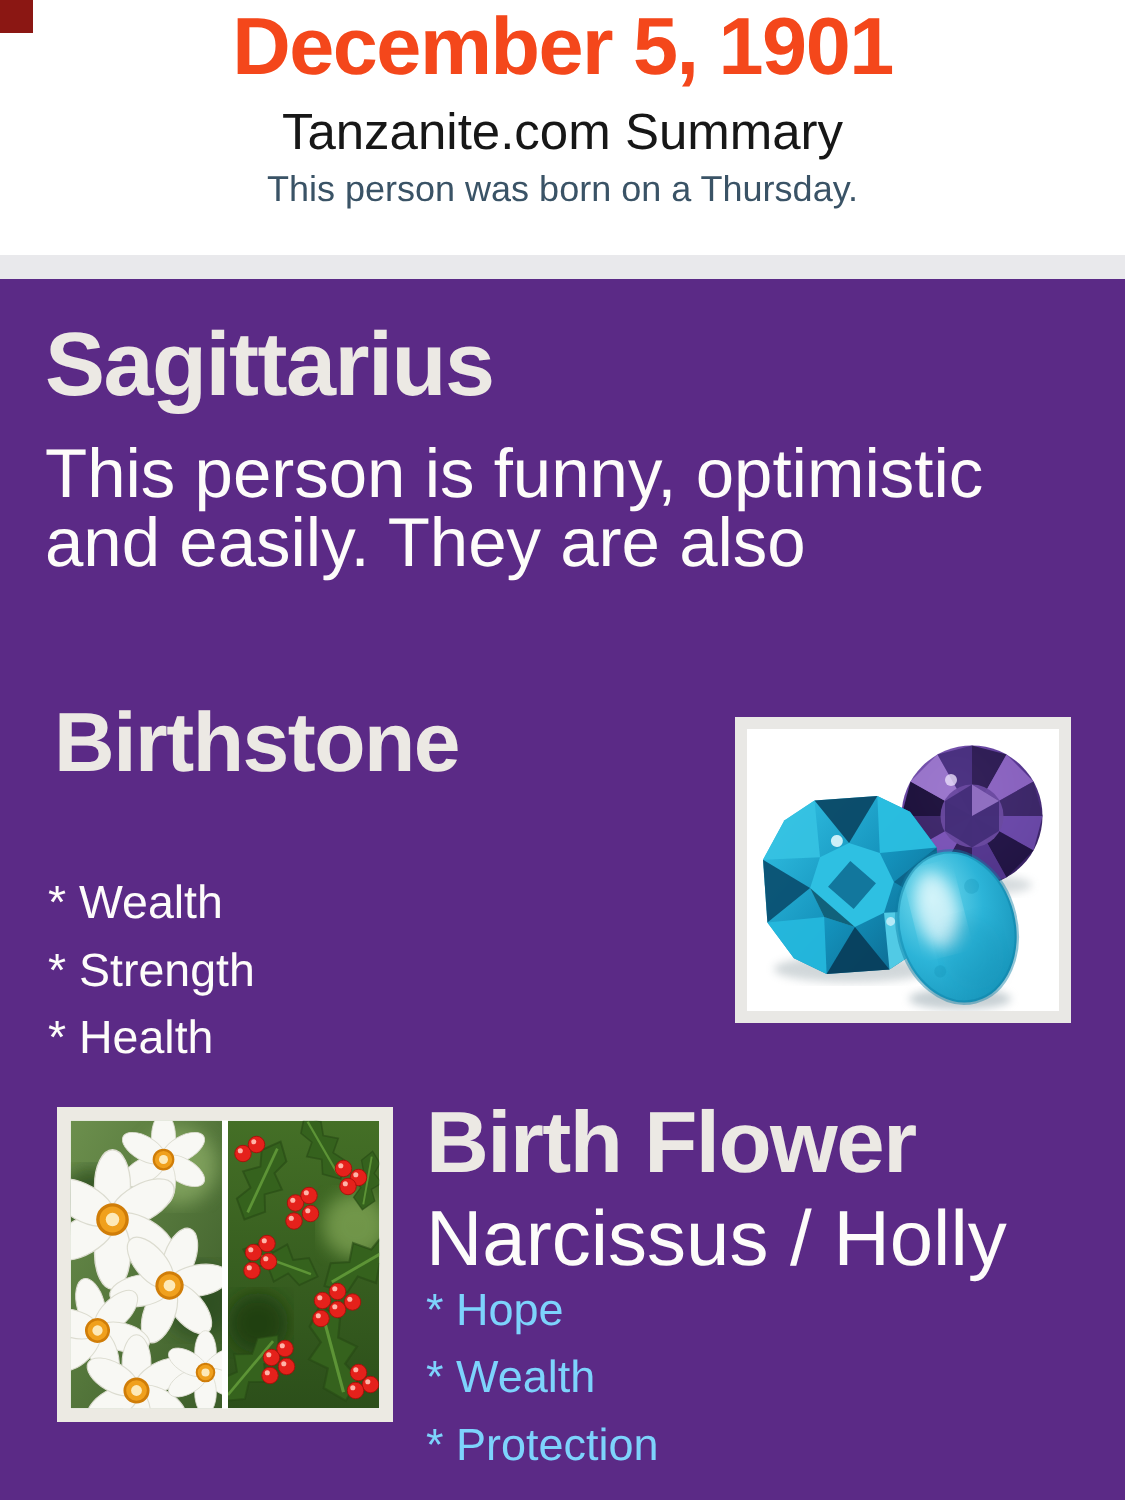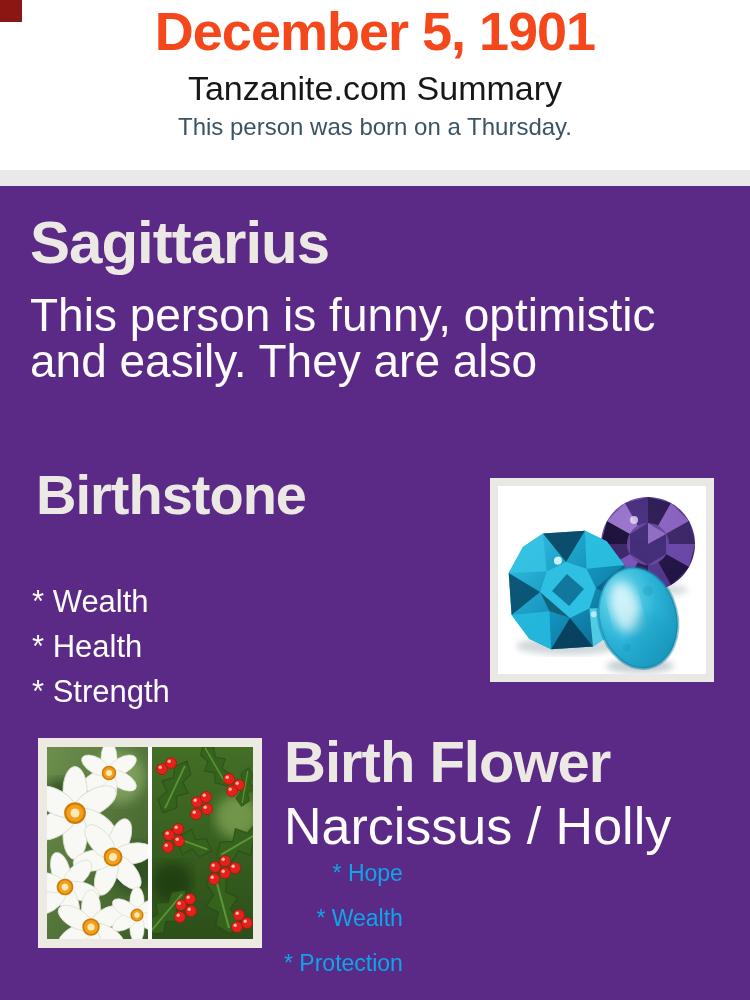--- a/index.html
+++ b/index.html
@@ -30,21 +30,21 @@
   .bs-traits{position:absolute;left:32px;top:393px;font-size:31px;line-height:45px;color:#fdfcfa;}
 
   .photo-card{box-sizing:border-box;background:#e9e8e5;position:absolute;}
   .photo-inner{width:100%;height:100%;background:#fff;overflow:hidden;}
   .gem-card{left:490px;top:292px;width:224px;height:204px;padding:8px;}
   .flower-card{left:38px;top:552px;width:224px;height:210px;padding:9px;background:#eceae3;}
 
   .bf-title{position:absolute;left:284px;top:542px;margin:0;font-size:58px;font-weight:700;
             color:#ece9e4;letter-spacing:-1px;}
   .bf-sub{position:absolute;left:284px;top:610px;font-size:52px;color:#fdfcfa;}
-  .bf-traits{position:absolute;left:284px;top:665px;font-size:23px;line-height:45px;color:#0ea5e9;text-align:right;}
+  .bf-traits{position:absolute;left:284px;top:665px;font-size:30px;line-height:45px;color:#7dd3fc;}
 
   .trait{white-space:pre;}
   svg{display:block;}
 </style>
 </head>
 <body>
 
 <div class="page">
 
   <div class="corner-mark"></div>
@@ -62,22 +62,22 @@
     <h2 class="sign-title">Sagittarius</h2>
 
     <div class="zodiac-desc">
       <div>This person is funny, optimistic</div>
       <div>and easily. They are also</div>
     </div>
 
     <h2 class="bs-title">Birthstone</h2>
     <div class="bs-traits">
       <div class="trait">* Wealth</div>
+      <div class="trait">* Strength</div>
       <div class="trait">* Health</div>
-      <div class="trait">* Strength</div>
     </div>
 
     <div class="photo-card gem-card">
       <div class="photo-inner">
         <svg width="208" height="188" viewBox="0 0 208 188">
           <defs>
             <linearGradient id="gZr" x1="0" y1="0" x2="1" y2="1">
               <stop offset="0" stop-color="#35c6e8"></stop>
                 <stop offset="0.55" stop-color="#1390ba"></stop>
                 <stop offset="1" stop-color="#0b5e83"></stop>

